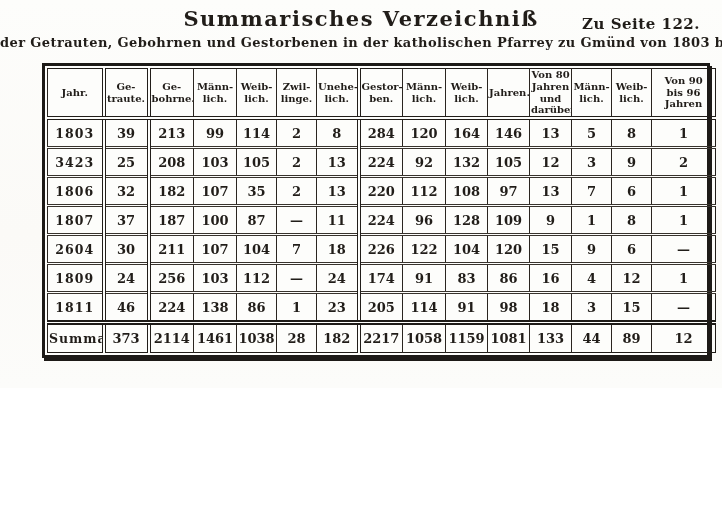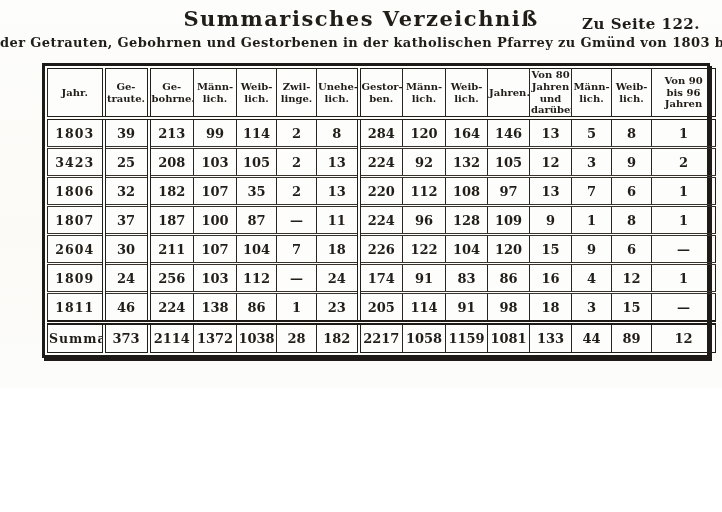--- a/index.html
+++ b/index.html
@@ -280,21 +280,21 @@
             <td data-name="value-cell">98</td>
             <td data-name="value-cell">18</td>
             <td data-name="value-cell">3</td>
             <td data-name="value-cell">15</td>
             <td data-name="value-cell">—</td>
           </tr>
           <tr data-name="summa-row">
             <td data-name="row-label-cell">Summa</td>
             <td data-name="value-cell">373</td>
             <td data-name="value-cell">2114</td>
-            <td data-name="value-cell">1372</td>
+            <td data-name="value-cell">1461</td>
             <td data-name="value-cell">1038</td>
             <td data-name="value-cell">28</td>
             <td data-name="value-cell">182</td>
             <td data-name="value-cell">2217</td>
             <td data-name="value-cell">1058</td>
             <td data-name="value-cell">1159</td>
             <td data-name="value-cell">1081</td>
             <td data-name="value-cell">133</td>
             <td data-name="value-cell">44</td>
             <td data-name="value-cell">89</td>

